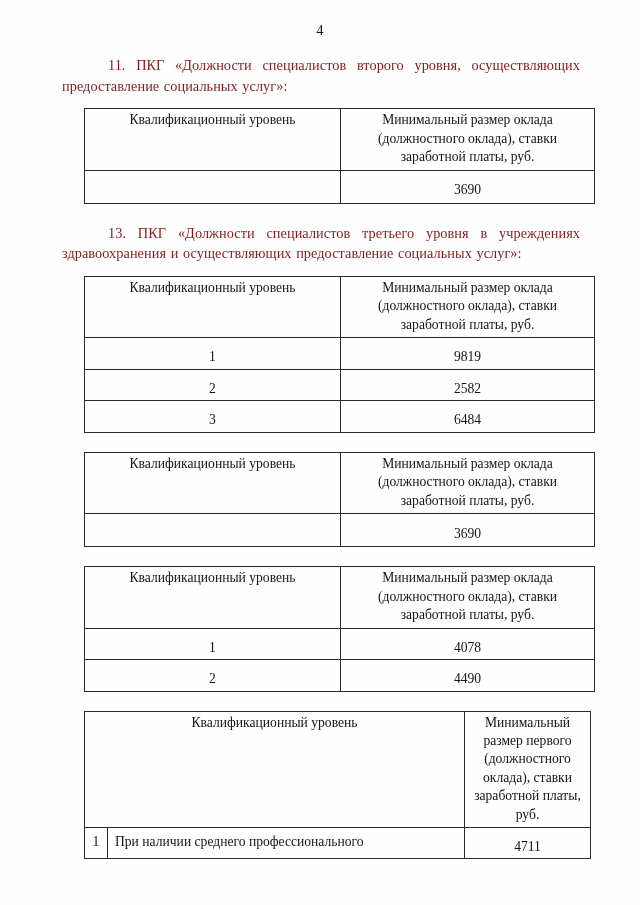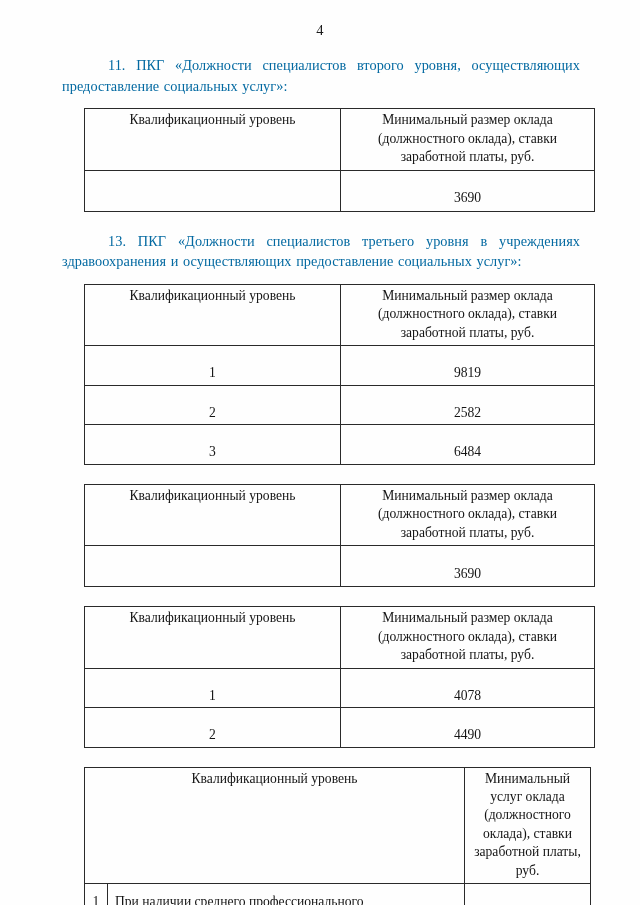--- a/index.html
+++ b/index.html
@@ -40,21 +40,21 @@
     top: 55px;
     width: 518px;
   }
 
   .para {
     font-size: 14.3px;
     line-height: 20.5px;
     text-align: justify;
     text-indent: 46px;
     margin: 0;
-    color: #0369a1;
+    color: #7f1d1d;
     letter-spacing: 0.05px;
     text-justify: inter-word;
   }
   .para.loose {
     word-spacing: 1px;
   }
 
   .sect {
     margin-top: 19px;
   }
@@ -76,21 +76,21 @@
     text-align: center;
     vertical-align: top;
     padding: 2px 4px 3px 4px;
     color: #141414;
   }
   table.doc-table td.hdr {
     vertical-align: top;
   }
   table.doc-table td.numcell {
     vertical-align: middle;
-    padding-top: 18px;
+    padding-top: 10px;
     padding-bottom: 2px;
   }
   table.doc-table td.blank {
     height: 20px;
   }
 
   
   .col-qual { width: 256px; }
   .col-amount { width: 254px; }
 
@@ -243,21 +243,21 @@
         <colgroup>
             <col class="col-idx">
             <col class="col-qual15">
             <col class="col-amount15">
           </colgroup>
         <tbody>
           <tr>
             <td class="hdr hdr-span tall" colspan="2">Квалификационный уровень</td>
             <td class="hdr amount-hdr">
               <span class="hdr-lines">Минимальный</span>
-              <span class="hdr-lines">услуг оклада</span>
+              <span class="hdr-lines">размер первого</span>
               <span class="hdr-lines">(должностного</span>
               <span class="hdr-lines">оклада), ставки</span>
               <span class="hdr-lines">заработной платы,</span>
               <span class="hdr-lines">руб.</span>
             </td>
           </tr>
           <tr>
             <td class="idx">1</td>
             <td class="qual-left">При наличии среднего профессионального</td>
             <td class="numcell">4711</td>

